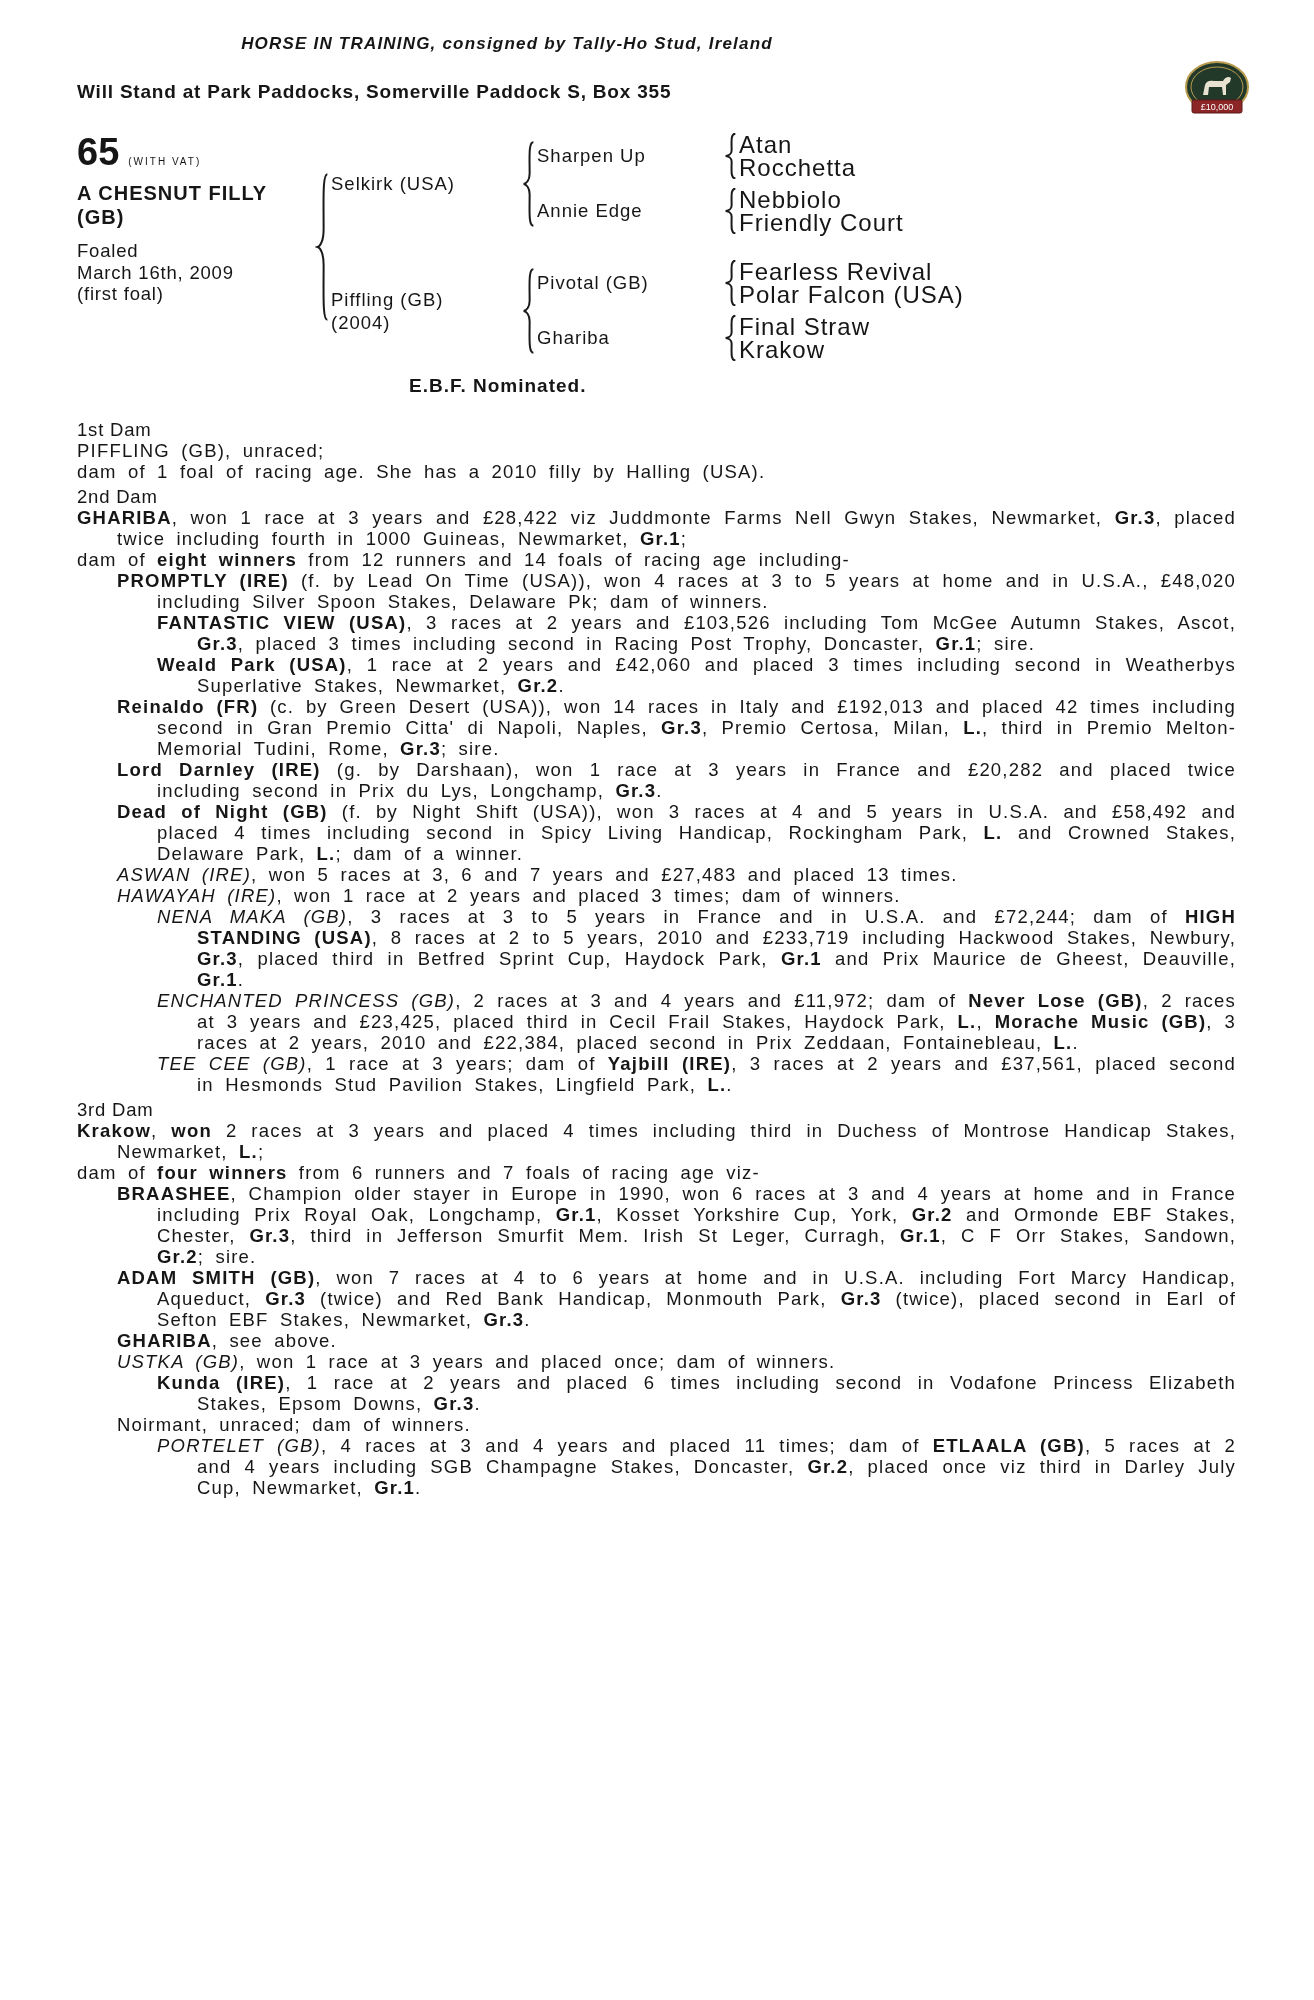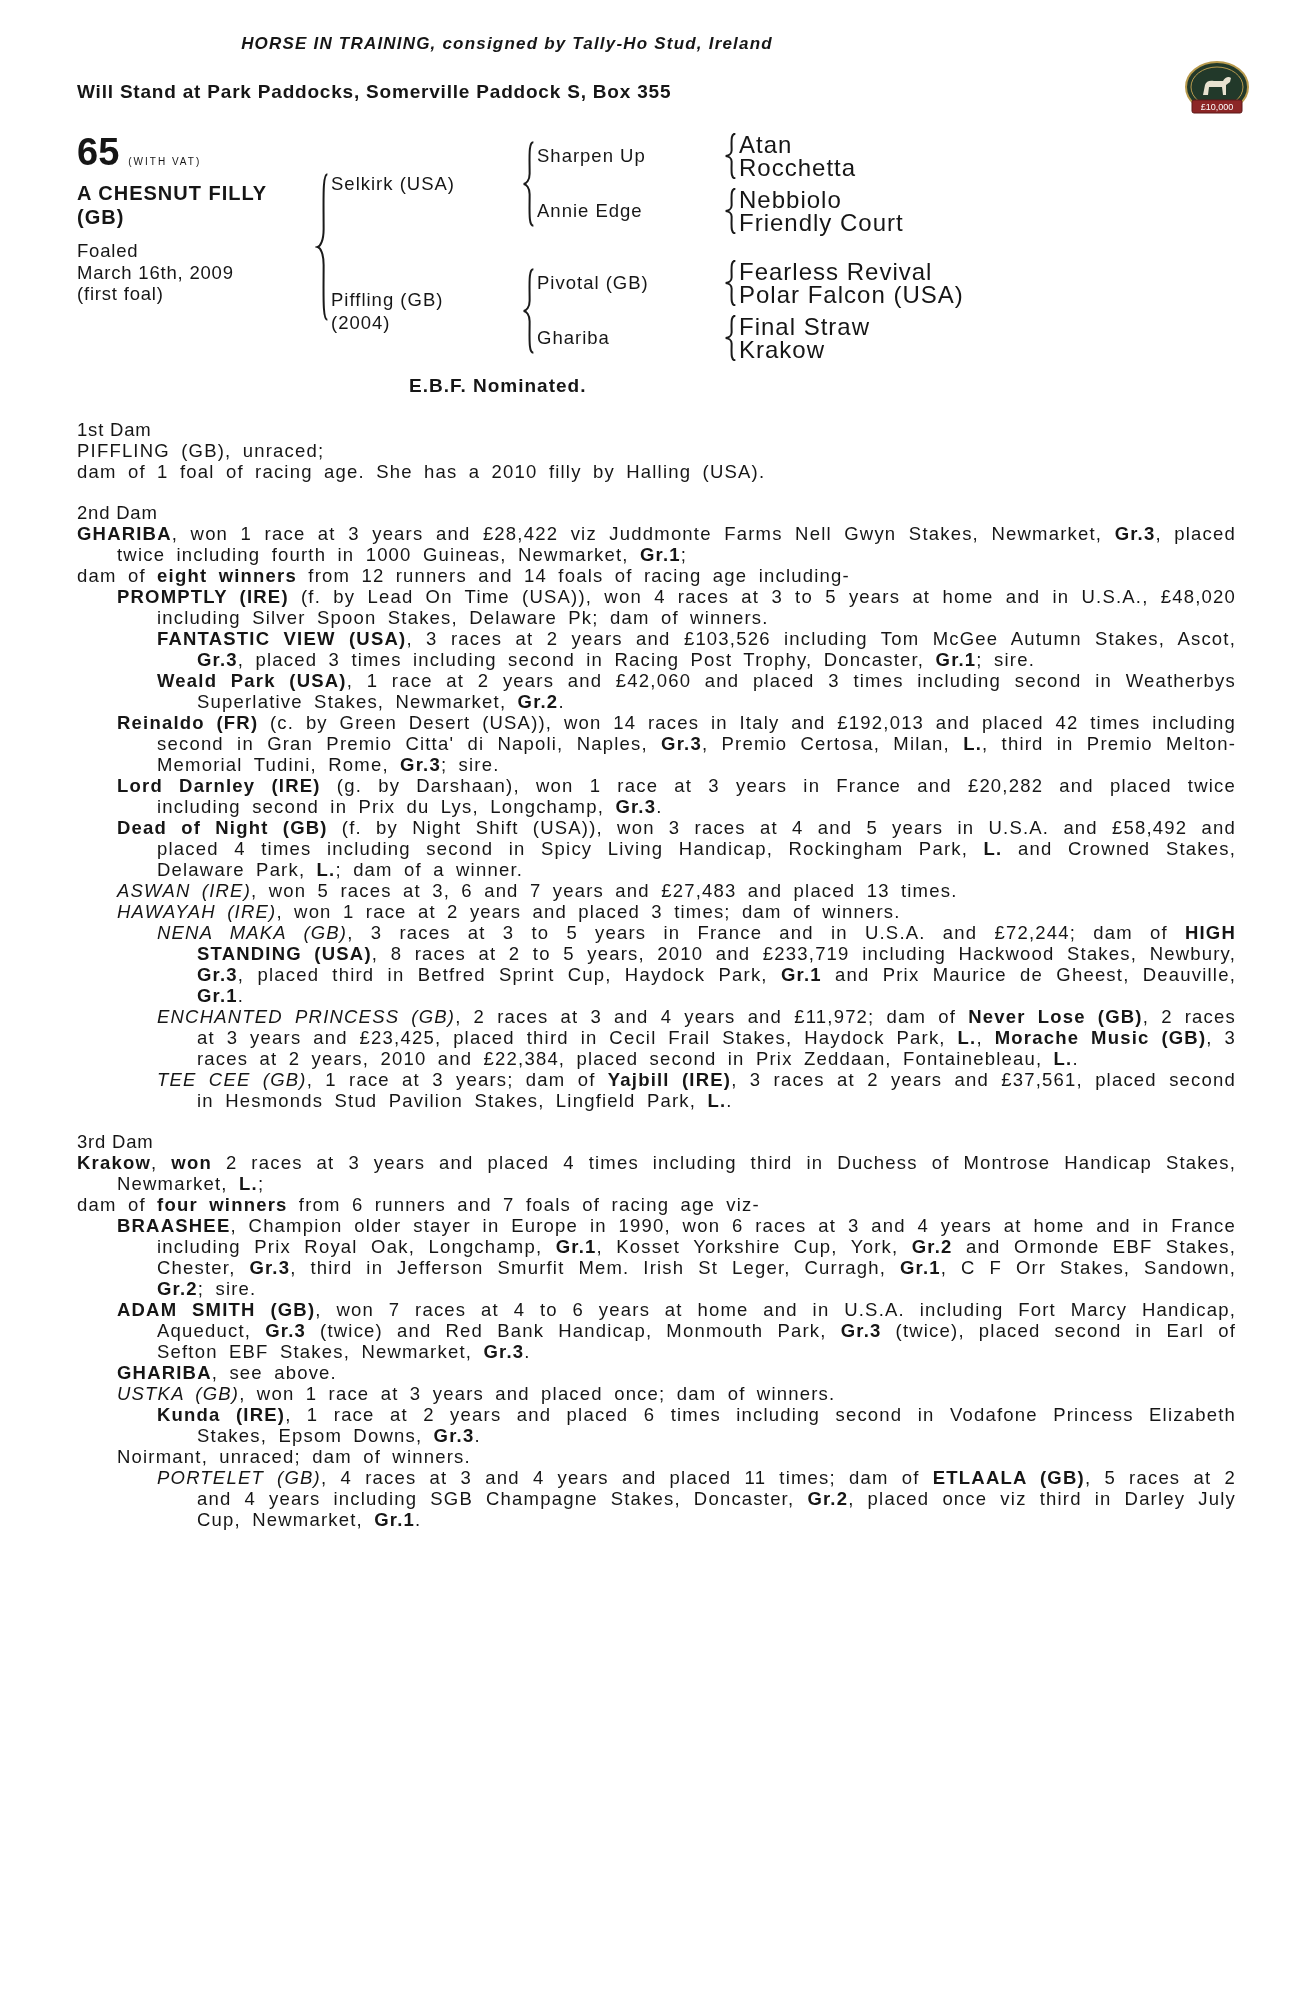--- a/index.html
+++ b/index.html
@@ -34,21 +34,21 @@
   .parent-name { width:188px; font-size:18.5px; letter-spacing:1px; line-height:23px; }
   .gp-col { display:flex; flex-direction:column; gap:9px; flex:1; }
   .gp-row { display:flex; align-items:center; }
   .gp-name { width:184px; font-size:18.5px; letter-spacing:1px; }
   .ggp-col { flex:1; }
   .ggp-name { height:23px; font-size:24px; letter-spacing:1px; line-height:23px; }
 
   .ebf { margin-top:14px; padding-left:332px; font-size:19px; font-weight:bold; letter-spacing:1px; }
 
   #sections { margin-top:22px; }
-  .dam-section + .dam-section { margin-top:20px; }
+  .dam-section + .dam-section { margin-top:4px; }
   .sec-heading { font-size:18.5px; font-weight:normal; letter-spacing:0.8px; line-height:21px; }
   .para { font-size:18.5px; line-height:21px; letter-spacing:1.2px; word-spacing:5px; text-align:justify; }
   .ind0 { padding-left:40px;  text-indent:-40px; }
   .ind1 { padding-left:80px;  text-indent:-40px; }
   .ind2 { padding-left:120px; text-indent:-40px; }
   .b { font-weight:bold; }
   .i { font-style:italic; }
 </style>
 </head>
 <body>

